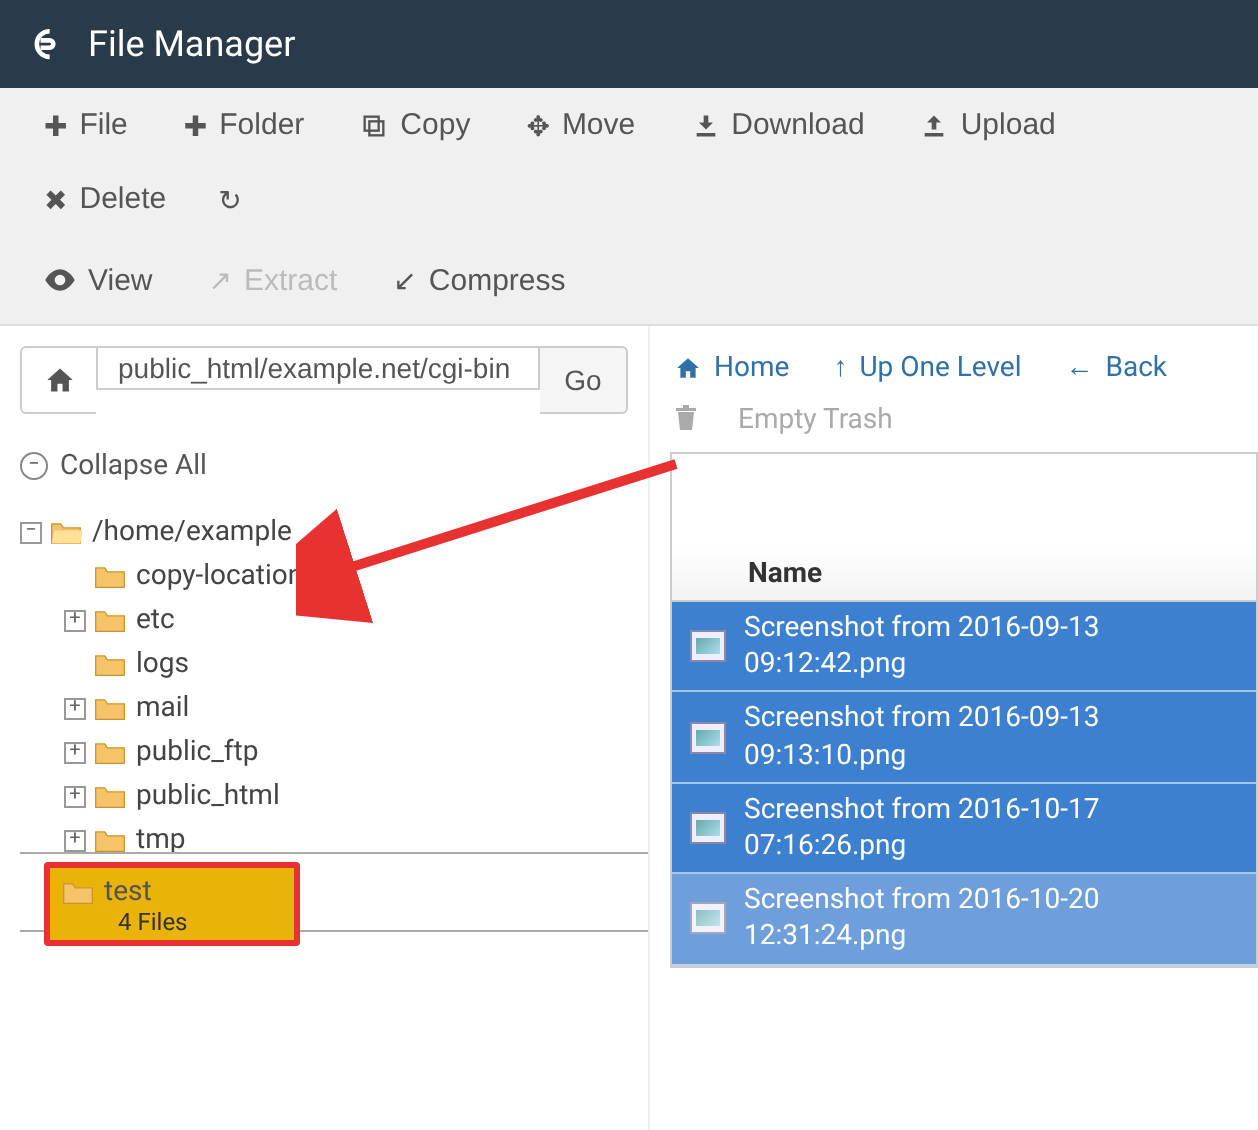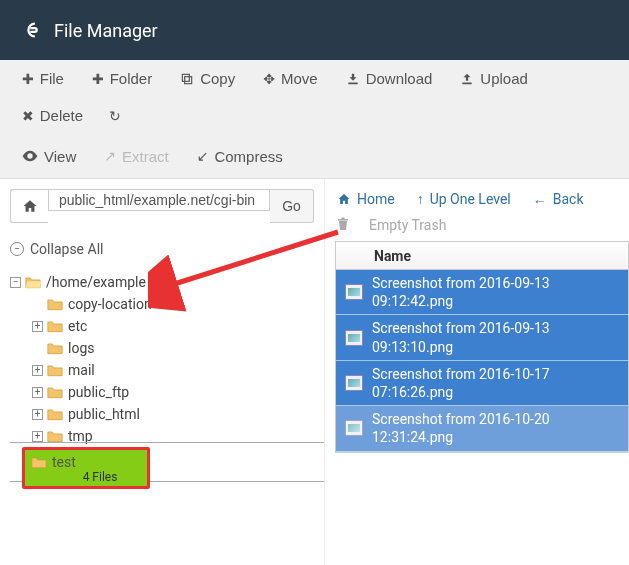--- a/index.html
+++ b/index.html
@@ -1,18 +1,18 @@
 <!DOCTYPE html>
 <html><head>
 <meta charset="utf-8">
 <style>
   * { box-sizing: border-box; margin: 0; padding: 0; }
   body { font-family: -apple-system, "Segoe UI", Roboto, Arial, sans-serif; font-size: 14px; color: #555; background: #fff; width: 629px; height: 565px; overflow: hidden; position: relative; }
   
-  .header { background: #293a4a; color: #fff; height: 60px; display: flex; align-items: center; padding: 0 22px; }
+  .header { background: #293a4a; color: #fff; height: 44px; display: flex; align-items: center; padding: 0 12px; }
   .logo { width: 22px; height: 22px; margin-right: 10px; display:flex; align-items:center; justify-content:center; }
   .app-title { font-size: 18px; font-weight: 400; }
   
   .toolbar { background: #f0f0f0; border-bottom: 1px solid #ddd; padding: 0 8px; }
   .toolbar-row { display: flex; flex-wrap: wrap; min-height: 44px; align-items: center; }
   .tbtn { display: flex; align-items: center; padding: 6px 12px; margin: 4px 2px; border: none; background: transparent; color: #555; font-size: 15px; cursor: pointer; border-radius: 3px; }
   .tbtn.disabled { color: #bbb; cursor: default; }
   .ticon { margin-right: 6px; font-size: 14px; display:inline-flex; }
   .refresh-btn { padding: 6px 10px; }
   
@@ -28,33 +28,33 @@
   .collapse-all .circ { width: 14px; height: 14px; border: 1.5px solid #888; border-radius: 50%; margin-right: 6px; display:flex; align-items:center; justify-content:center; font-size:10px; line-height:1; }
   
   .tree { font-size: 14px; color: #444; }
   .tree-row { display: flex; align-items: center; height: 22px; white-space: nowrap; }
   .exp { width: 11px; height: 11px; border: 1px solid #999; display:inline-flex; align-items:center; justify-content:center; margin-right: 4px; font-size:10px; line-height:1; color:#666; flex-shrink:0; }
   .exp.blank { border: none; }
   .folder-ic { width: 16px; height: 13px; margin-right: 5px; flex-shrink:0; }
   .tree-label { }
   .bold { font-weight: normal; }
   
-  .drag-tooltip { position: absolute; left: 22px; top: 268px; width: 128px; background: #84cc16; border: 3px solid #e83232; border-radius: 2px; padding: 4px 6px 2px 6px; z-index: 5; text-align: center; }
+  .drag-tooltip { position: absolute; left: 22px; top: 268px; width: 128px; background: #eab308; border: 3px solid #e83232; border-radius: 2px; padding: 4px 6px 2px 6px; z-index: 5; }
   .drag-tooltip .row1 { display:flex; align-items:center; }
   .drag-tooltip .row2 { font-size: 12px; padding-left: 28px; color:#333; }
   
   .tree-line { position:absolute; left:10px; right:0; border-top:1px solid #aaa; }
   
   .right { flex: 1; padding: 10px 0 0 10px; min-width: 0; }
   .crumbs { display: flex; gap: 22px; padding: 2px 0 10px 2px; font-size: 14px; }
   .crumb { display:flex; align-items:center; color: #3071a9; gap:6px; }
   .empty-trash { display:flex; align-items:flex-start; gap:20px; color:#aaa; padding: 0 0 8px 2px; font-size:14px; }
   
   .file-table { border: 1px solid #ccc; }
-  .thead { display:flex; background: linear-gradient(#fff,#f3f3f3); border-bottom:1px solid #ccc; height: 28px; align-items:center; }
+  .thead { display:flex; background: linear-gradient(#fff,#f3f3f3); border-bottom:1px solid #ccc; height: 28px; align-items:center;margin-top:46px; }
   .th-icon { width: 36px; }
   .th-name { flex:1; font-weight: bold; color:#333; padding-left: 2px; }
   .frow { display:flex; align-items:center; background:#3e80d0; color:#fff; border-bottom:1px solid #a8c4e6; min-height: 44px; padding: 4px 0; justify-content: space-between; }
   .frow .ficon { width: 36px; display:flex; align-items:center; justify-content:center; }
   .frow .fname { flex:1; font-size: 14px; line-height: 1.3; padding-right: 4px; }
   .frow.dragged { opacity: 0.75; }
   .file-img-ic { width: 18px; height: 16px; background: #eef; border:1px solid #88a; position:relative; }
   .file-img-ic::after { content:""; position:absolute; left:2px; top:3px; width:12px; height:8px; background: linear-gradient(135deg,#6aa,#ade); }
   
   

